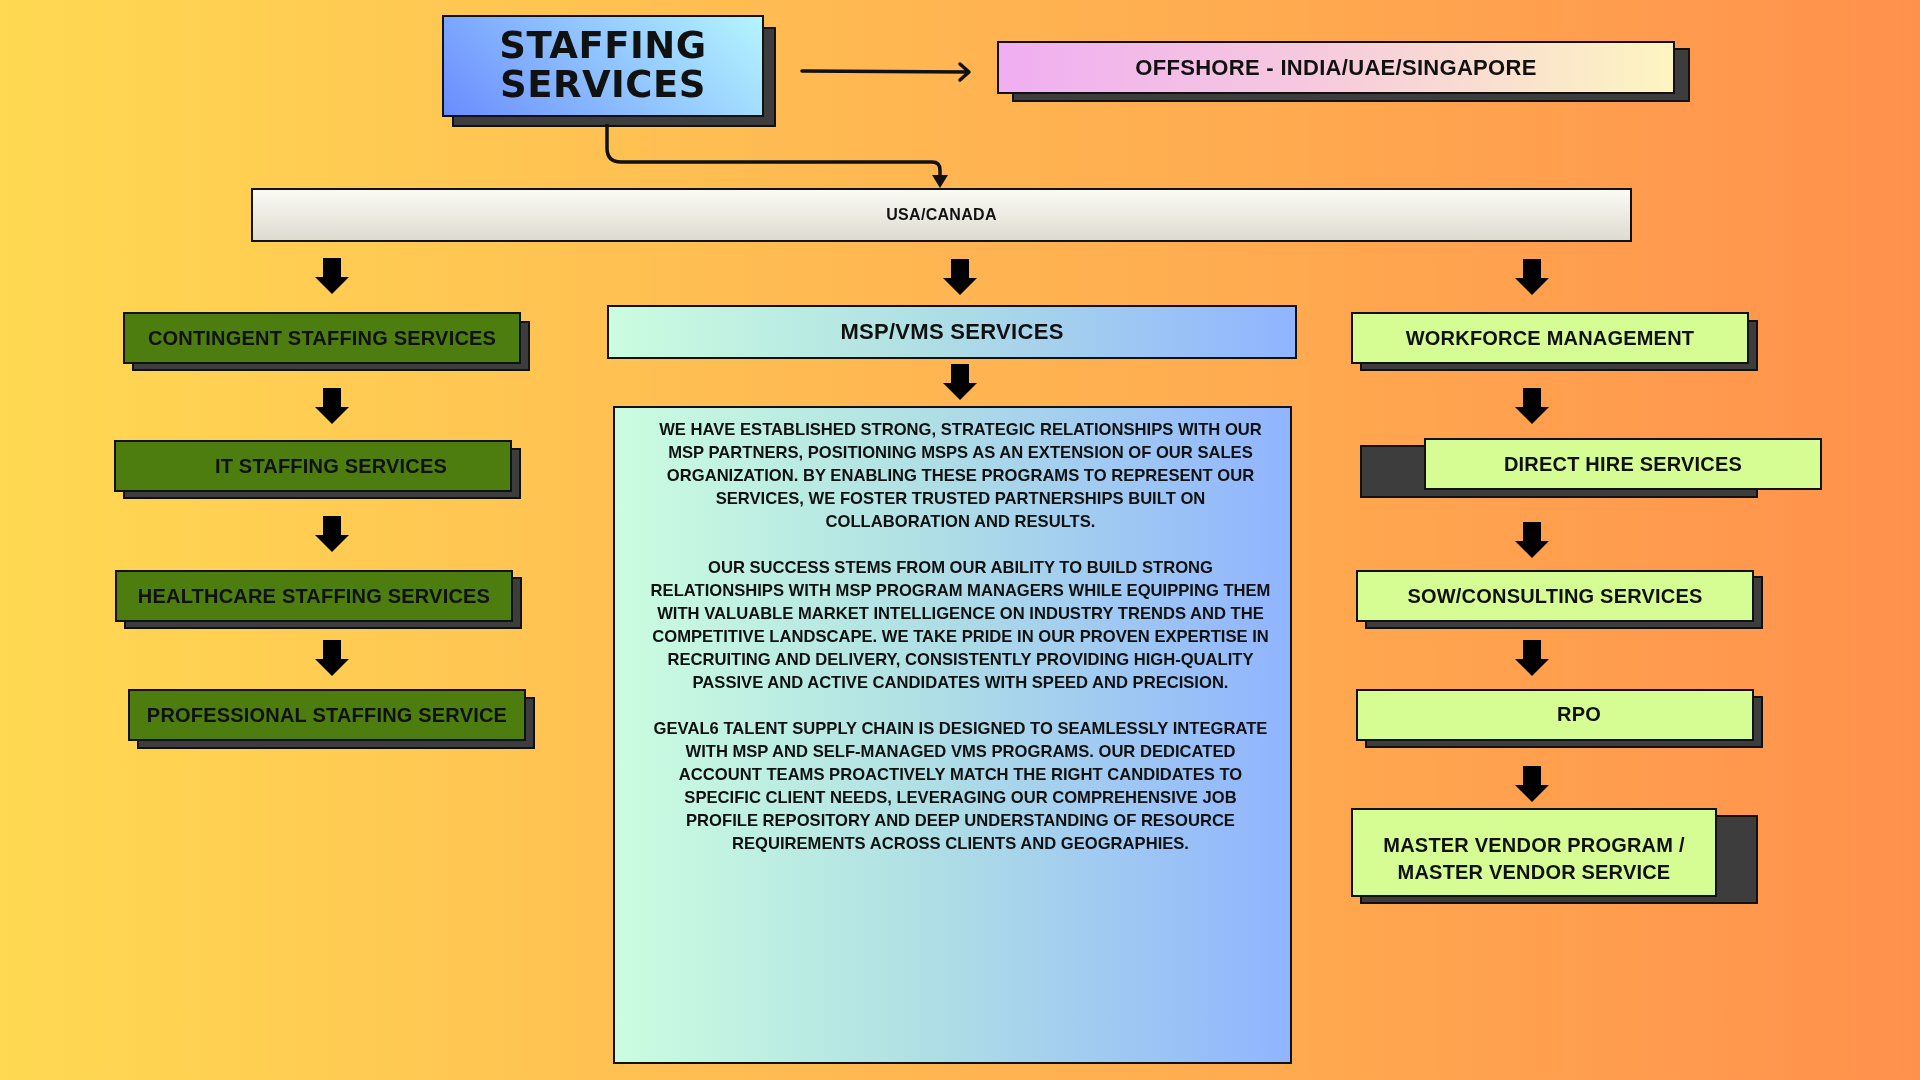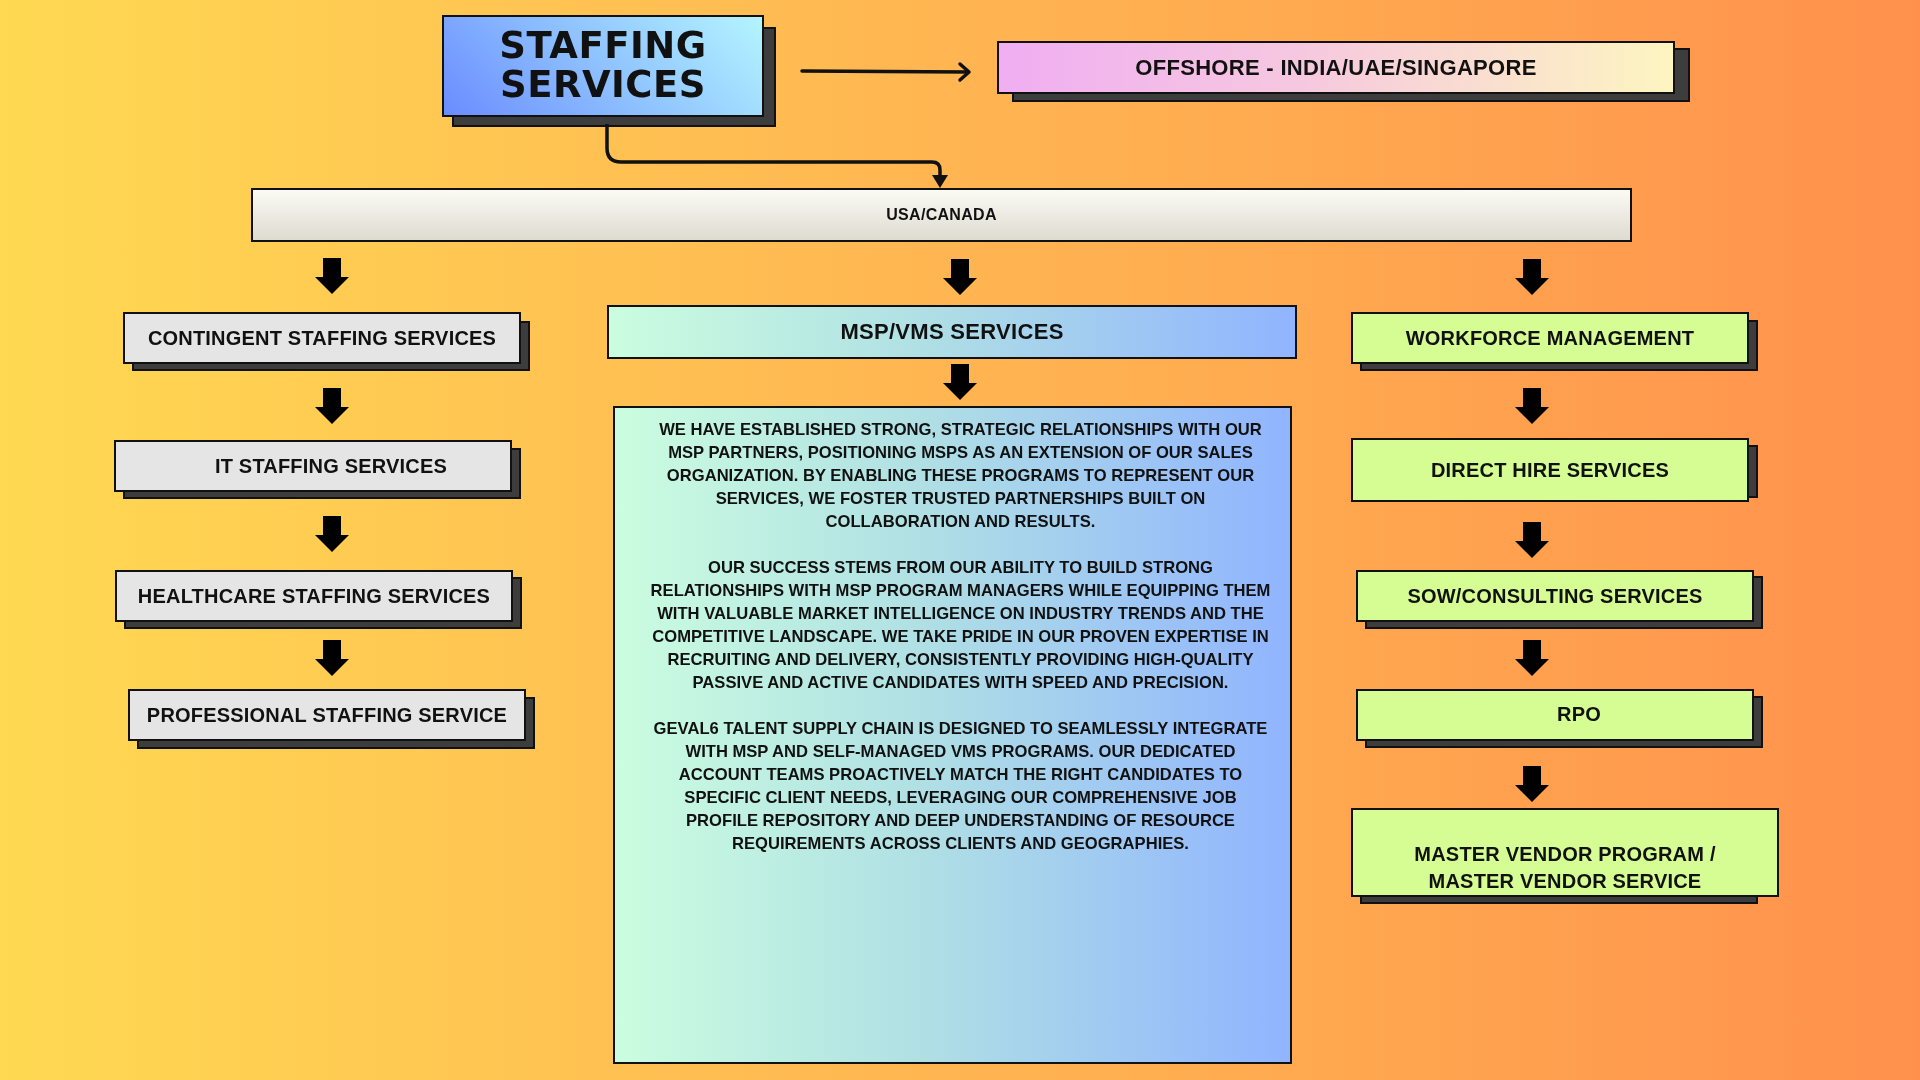--- a/index.html
+++ b/index.html
@@ -20,21 +20,21 @@
       font-weight: 700;
       text-transform: uppercase;
       z-index: 2;
     }
     .shadow {
       position: absolute;
       background: #3d3d3d;
       border: 2px solid #111;
       z-index: 1;
     }
-    .green { background: #e5e5e5; font-size: 20px; letter-spacing: 0.2px; }
+    .green { background: #4d7c0f; font-size: 20px; letter-spacing: 0.2px; }
     .lime { background: #d6fd93; font-size: 20px; letter-spacing: 0.2px; }
 
     #root-node {
       left: 442px; top: 15px; width: 322px; height: 102px;
       background: linear-gradient(225deg, #b4f5ff 0%, #8fc2ff 50%, #6a8cff 100%);
       font-size: 37px; font-weight: 900; line-height: 1.05; letter-spacing: 0.5px;
       font-family: "DejaVu Sans", sans-serif;
     }
     #root-shadow { left: 452px; top: 27px; width: 324px; height: 100px; }
 
@@ -168,21 +168,21 @@
 <div class="shadow" style="left:1360px; top:320px; width:398px; height:51px;"></div>
 <div class="node lime" style="left:1351px; top:312px; width:398px; height:52px;">
   <span>WORKFORCE MANAGEMENT</span>
 </div>
 
 <svg class="arrow" style="left:1514px; top:388px;" viewBox="0 0 36 37">
     <polygon points="9,0 27,0 27,19 35,19 18,36 1,19 9,19" fill="#000"></polygon>
   </svg>
 
 <div class="shadow" style="left:1360px; top:445px; width:398px; height:53px;"></div>
-<div class="node lime" style="left:1351px; top:438px; width:398px; height:64px;">
+<div class="node lime" style="left:1424px; top:438px; width:398px; height:52px;">
   <span>DIRECT HIRE SERVICES</span>
 </div>
 
 <svg class="arrow" style="left:1514px; top:522px;" viewBox="0 0 36 37">
     <polygon points="9,0 27,0 27,19 35,19 18,36 1,19 9,19" fill="#000"></polygon>
   </svg>
 
 <div class="shadow" style="left:1365px; top:576px; width:398px; height:53px;"></div>
 <div class="node lime" style="left:1356px; top:570px; width:398px; height:52px;">
   <span>SOW/CONSULTING SERVICES</span>
@@ -195,18 +195,18 @@
 <div class="shadow" style="left:1365px; top:696px; width:398px; height:52px;"></div>
 <div class="node lime" style="left:1356px; top:689px; width:398px; height:52px; align-items:flex-start; padding-top:12px;padding-left:48px;">
   <span>RPO</span>
 </div>
 
 <svg class="arrow" style="left:1514px; top:766px;" viewBox="0 0 36 37">
     <polygon points="9,0 27,0 27,19 35,19 18,36 1,19 9,19" fill="#000"></polygon>
   </svg>
 
 <div class="shadow" style="left:1360px; top:815px; width:398px; height:89px;"></div>
-<div class="node lime" style="left:1351px; top:808px; width:428px; height:89px; align-items:flex-end; padding-top:12px; line-height:27px;">
+<div class="node lime" style="left:1351px; top:808px; width:366px; height:89px; align-items:center; padding-top:12px; line-height:27px;">
   <div>
     <div>MASTER VENDOR PROGRAM /</div>
     <div>MASTER VENDOR SERVICE</div>
   </div>
 </div>
 
 </body></html>

